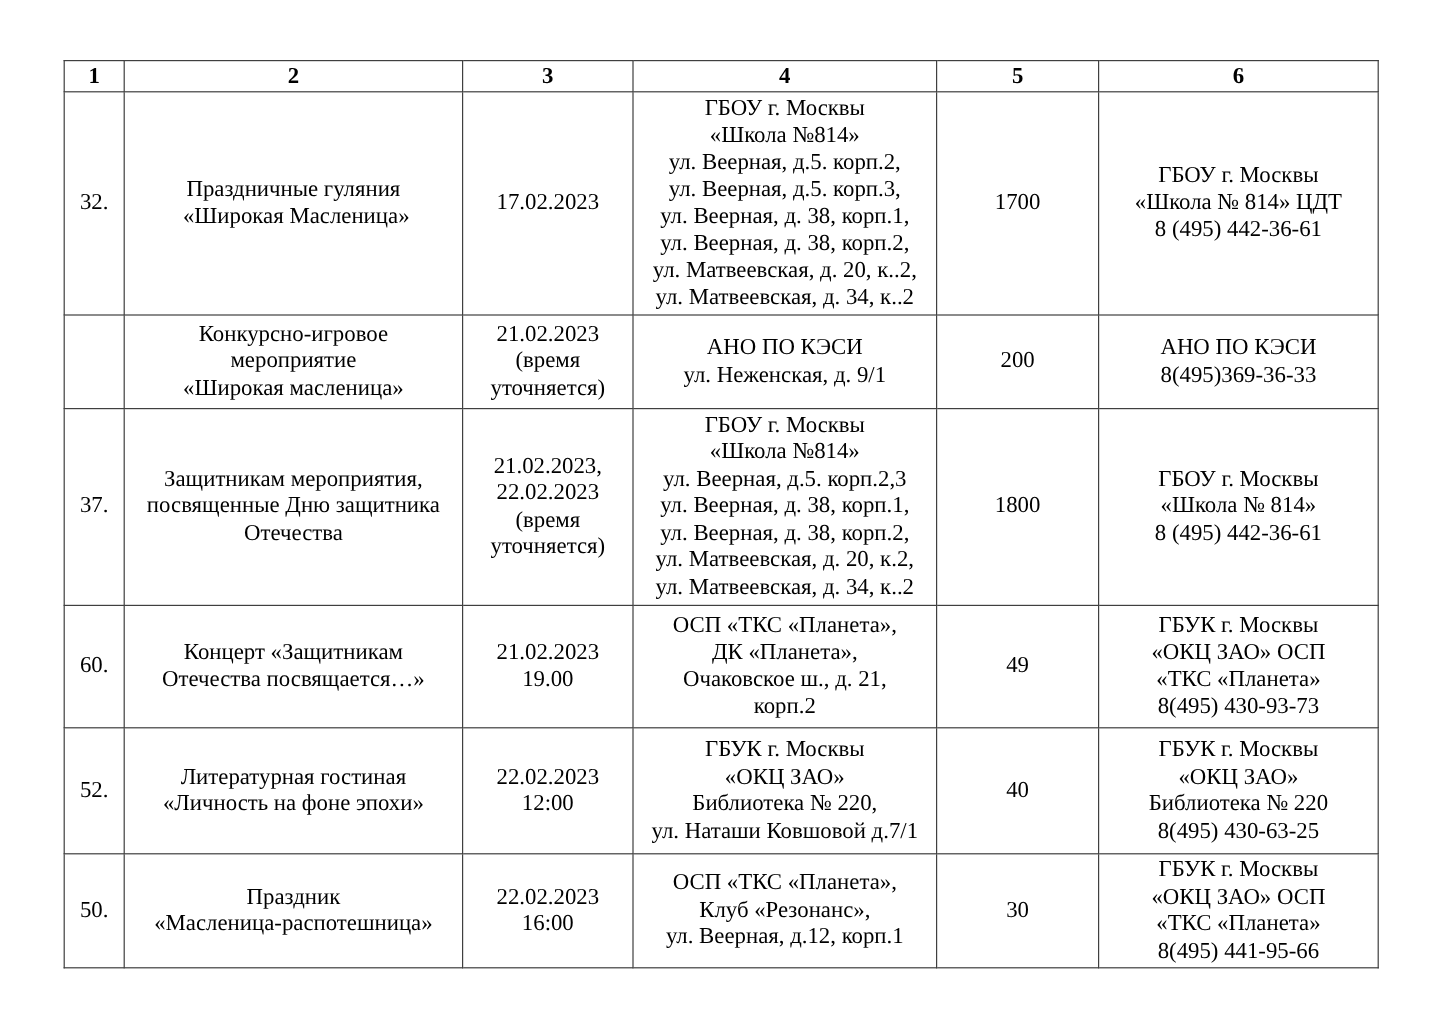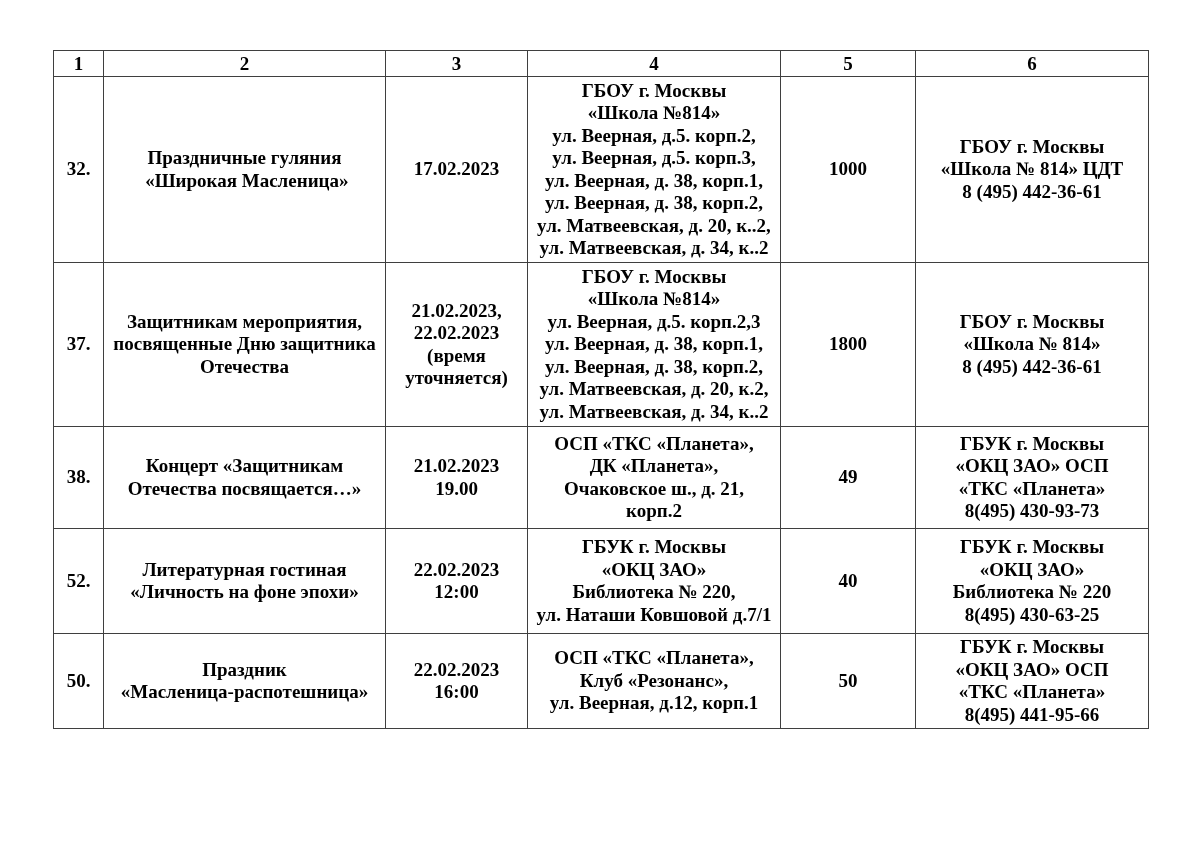--- a/index.html
+++ b/index.html
@@ -18,21 +18,20 @@
   }
   table.events th, table.events td {
     border: 1.5px solid #3f3f3f;
     padding: 2px 4px;
     font-size: 19px;
     line-height: 22.5px;
     text-align: center;
     vertical-align: middle;
     white-space: pre-line;
     overflow: hidden;
-    font-weight: bold;
   }
   table.events th {
     font-weight: bold;
     height: 23px;
     line-height: 20px;
     padding: 1px 2px;
   }
   td.cell-title {
     text-align: left;
     padding-left: 10px;
@@ -76,24 +75,38 @@
 &nbsp;«Широкая Масленица»</td>
         <td>17.02.2023</td>
         <td>ГБОУ г. Москвы
 «Школа №814»
 ул. Веерная, д.5. корп.2,
 ул. Веерная, д.5. корп.3,
 ул. Веерная, д. 38, корп.1,
 ул. Веерная, д. 38, корп.2,
 ул. Матвеевская, д. 20, к..2,
 ул. Матвеевская, д. 34, к..2</td>
-        <td>1000</td>
+        <td>1700</td>
         <td>ГБОУ г. Москвы
 «Школа № 814» ЦДТ
 8 (495) 442-36-61</td>
+      </tr>
+      <tr class="r1">
+        <td></td>
+        <td class="cell-title">Конкурсно-игровое
+мероприятие
+«Широкая масленица»</td>
+        <td>21.02.2023
+(время
+уточняется)</td>
+        <td>АНО ПО КЭСИ
+ул. Неженская, д. 9/1</td>
+        <td>200</td>
+        <td>АНО ПО КЭСИ
+8(495)369-36-33</td>
       </tr>
       <tr class="r2">
         <td>37.</td>
         <td class="cell-title">Защитникам мероприятия,
 посвященные Дню защитника
 Отечества</td>
         <td>21.02.2023,
 22.02.2023
 (время
 уточняется)</td>
@@ -103,21 +116,21 @@
 ул. Веерная, д. 38, корп.1,
 ул. Веерная, д. 38, корп.2,
 ул. Матвеевская, д. 20, к.2,
 ул. Матвеевская, д. 34, к..2</td>
         <td>1800</td>
         <td>ГБОУ г. Москвы
 «Школа № 814»
 8 (495) 442-36-61</td>
       </tr>
       <tr class="r3">
-        <td>38.</td>
+        <td>60.</td>
         <td class="cell-title">Концерт «Защитникам
 Отечества посвящается…»</td>
         <td>21.02.2023
 19.00</td>
         <td>ОСП «ТКС «Планета»,
 ДК «Планета»,
 Очаковское ш., д. 21,
 корп.2</td>
         <td>49</td>
         <td>ГБУК г. Москвы
@@ -143,21 +156,21 @@
       </tr>
       <tr class="r5">
         <td>50.</td>
         <td class="cell-title">Праздник
 «Масленица-распотешница»</td>
         <td>22.02.2023
 16:00</td>
         <td>ОСП «ТКС «Планета»,
 Клуб «Резонанс»,
 ул. Веерная, д.12, корп.1</td>
-        <td>50</td>
+        <td>30</td>
         <td>ГБУК г. Москвы
 «ОКЦ ЗАО» ОСП
 «ТКС «Планета»
 8(495) 441-95-66</td>
       </tr>
     </tbody>
   </table>
 </div>
 
 </body></html>

